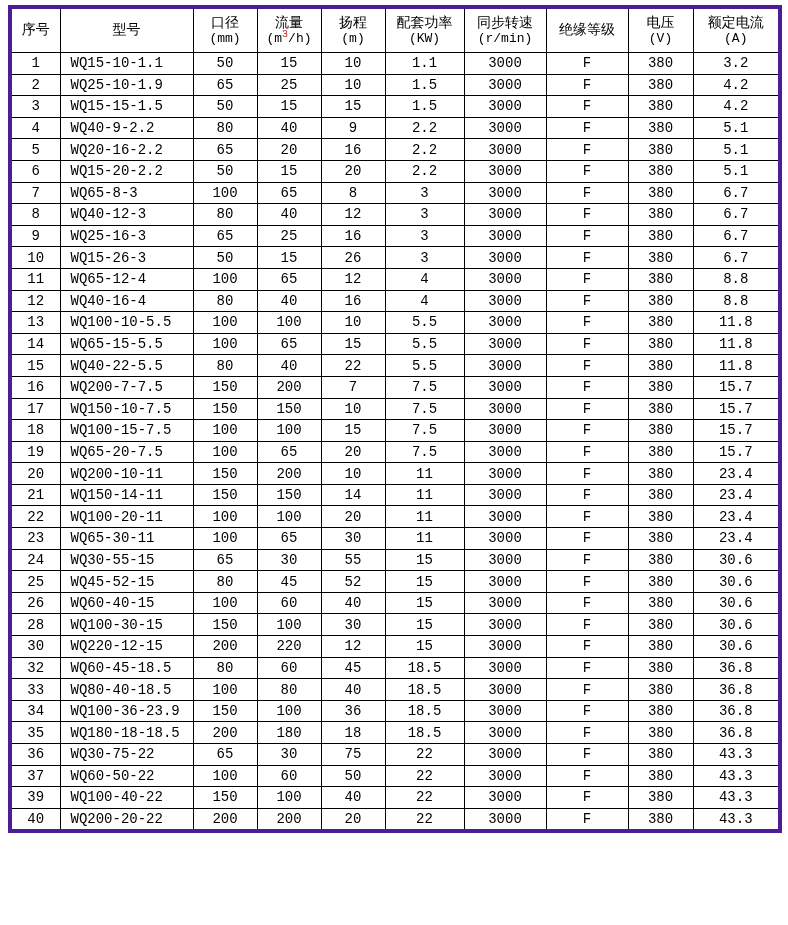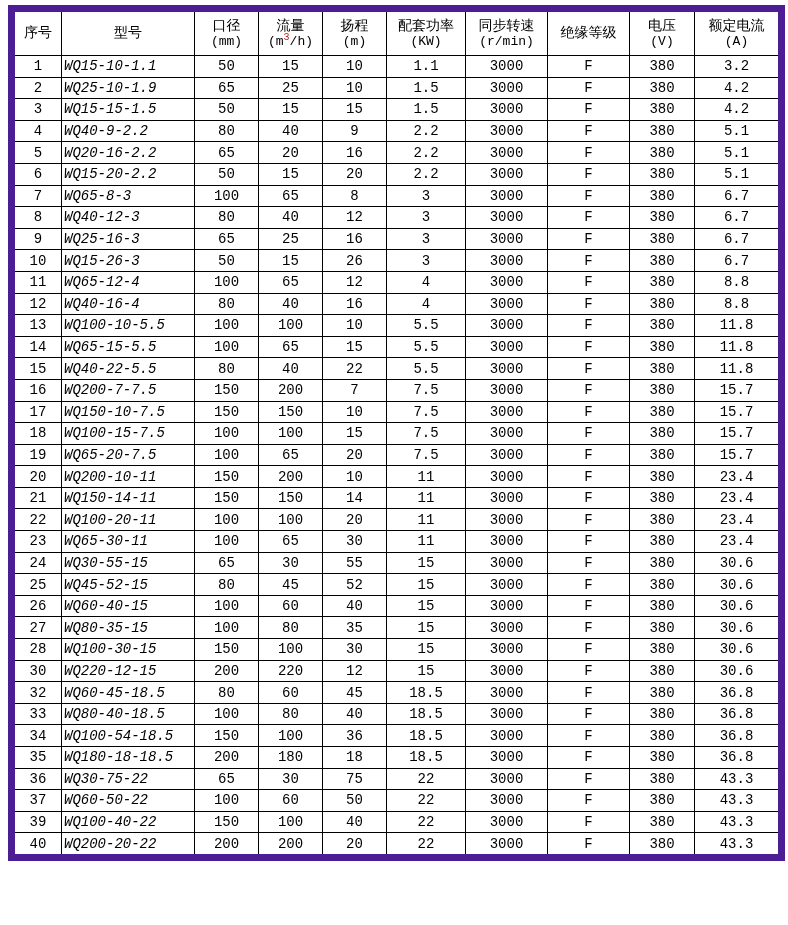--- a/index.html
+++ b/index.html
@@ -13,21 +13,21 @@
   .page {
     width: 788px;
     height: 925px;
     box-sizing: border-box;
     padding: 5px 0 0 8px;
     background: #ffffff;
   }
   table.spec-table {
     border-collapse: collapse;
     table-layout: fixed;
-    border: 7px solid #4c1d95;
+    border: 4px solid #4c1d95;
     font-family: "Liberation Mono", "DejaVu Sans Mono", monospace;
     color: #000000;
   }
   .spec-table th, .spec-table td {
     border: 1px solid #000000;
     text-align: center;
     vertical-align: middle;
     padding: 0;
     overflow: hidden;
     white-space: nowrap;
@@ -42,22 +42,21 @@
     font-size: 13px;
     line-height: 1.1;
   }
   .spec-table tbody td {
     height: 20.6px;
     font-size: 14px;
     line-height: 1;
   }
   .spec-table td.model-cell {
     text-align: left;
-    padding-left: 2px;
-    font-style: italic;
+    padding-left: 10px;
   }
   sup.flow-sup {
     color: var(--sup-color, #b22222);
     font-size: 10px;
     line-height: 0;
   }
 </style>
 </head>
 <body>
 
@@ -423,32 +422,20 @@
           <td>100</td>
           <td>60</td>
           <td>40</td>
           <td>15</td>
           <td>3000</td>
           <td>F</td>
           <td>380</td>
           <td>30.6</td>
         </tr>
         <tr>
-          <td>27</td>
-          <td class="model-cell">WQ80-35-15</td>
-          <td>100</td>
-          <td>80</td>
-          <td>35</td>
-          <td>15</td>
-          <td>3000</td>
-          <td>F</td>
-          <td>380</td>
-          <td>30.6</td>
-        </tr>
-        <tr>
           <td>28</td>
           <td class="model-cell">WQ100-30-15</td>
           <td>150</td>
           <td>100</td>
           <td>30</td>
           <td>15</td>
           <td>3000</td>
           <td>F</td>
           <td>380</td>
           <td>30.6</td>
@@ -484,21 +471,21 @@
           <td>80</td>
           <td>40</td>
           <td>18.5</td>
           <td>3000</td>
           <td>F</td>
           <td>380</td>
           <td>36.8</td>
         </tr>
         <tr>
           <td>34</td>
-          <td class="model-cell">WQ100-54-18.5</td>
+          <td class="model-cell">WQ100-36-23.9</td>
           <td>150</td>
           <td>100</td>
           <td>36</td>
           <td>18.5</td>
           <td>3000</td>
           <td>F</td>
           <td>380</td>
           <td>36.8</td>
         </tr>
         <tr>

